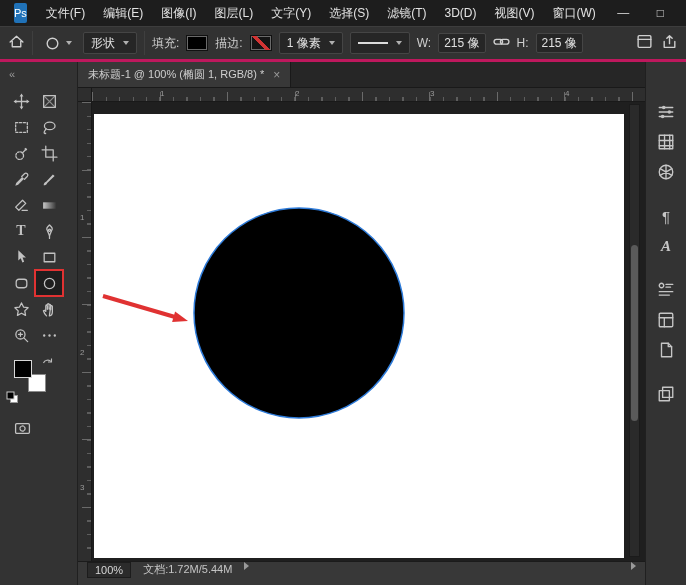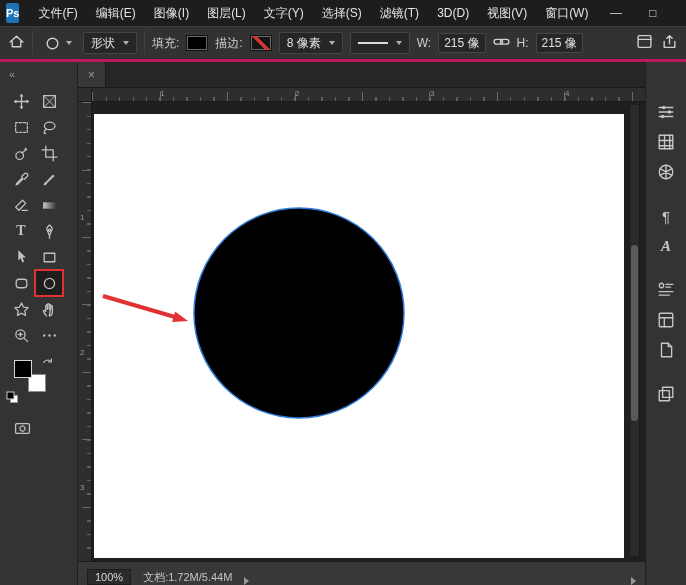--- a/index.html
+++ b/index.html
@@ -6,21 +6,21 @@
   body { margin:0; background:#000; }
   .app {
     position:relative; width:686px; height:585px; overflow:hidden;
     background:#262626; color:#d6d6d6;
     font-family:"Liberation Sans","DejaVu Sans",sans-serif;
     user-select:none;
   }
   
   .menubar { display:flex; align-items:center; height:26px; background:#1d1d1d; padding-left:6px; }
   .ps-logo { width:20px; height:20px; margin-right:10px; background:var(--logo_bg,#2072b8); color:#fff;
-             font-size:11px; font-weight:bold; display:flex; align-items:center; justify-content:center; border-radius:2px; }
+             font-size:11px; font-weight:normal; display:flex; align-items:center; justify-content:center; border-radius:2px;margin-left:8px; }
   .menu-item { padding:0 9px; font-size:12px; color:#e3e3e3; white-space:nowrap; }
   .win-controls { margin-left:auto; display:flex; height:26px; }
   .win-btn { width:37px; display:flex; align-items:center; justify-content:center; font-size:12px; color:#cfcfcf; }
   
   .optionsbar { display:flex; align-items:center; height:36px; background:#323232;
                 border-top:1px solid #3d3d3d; border-bottom:3px solid #be185d; padding:0 8px; gap:7px; font-size:12px; }
   .opt-div { width:1px; height:24px; background:#232323; border-right:1px solid #3f3f3f; }
   .osvg { width:17px; height:17px; stroke:#cfcfcf; fill:none; stroke-width:1.3; stroke-linecap:round; stroke-linejoin:round; }
   .caret { width:0; height:0; border-left:3.5px solid transparent; border-right:3.5px solid transparent; border-top:4px solid #b0b0b0; }
   .opt-btn { display:flex; align-items:center; gap:5px; padding:2px 4px; }
@@ -76,21 +76,21 @@
   .rt-num { position:absolute; top:1px; font-size:8px; color:#9a9a9a; z-index:2; }
   .rl-num { position:absolute; left:2px; font-size:8px; color:#9a9a9a; z-index:2; }
   .canvas { position:absolute; left:16px; top:26px; width:530px; height:444px; background:#fff; }
   .shape-layer { position:absolute; inset:0; width:100%; height:100%; }
   .shape-circle { fill:var(--shape_fill,#000); stroke:var(--shape_stroke,#2e7bd9); stroke-width:1.5; }
   .anno { stroke:var(--highlight_red,#e03232); }
   .anno-head { fill:var(--highlight_red,#e03232); stroke:none; }
   .vscroll { position:absolute; right:5px; top:16px; bottom:4px; width:11px; background:#2a2a2a; border:1px solid #1b1b1b; }
   .vthumb { position:absolute; left:1px; right:1px; top:31%; height:39%; background:#5a5a5a; border-radius:4px; }
   
-  .statusbar { height:24px; background:#383838; border-top:1px solid #1b1b1b; display:flex; align-items:flex-end;
+  .statusbar { height:24px; background:#383838; border-top:1px solid #1b1b1b; display:flex; align-items:flex-start;
                gap:12px; padding:0 9px; font-size:11px; color:#c5c5c5; }
   .zoom-field { background:#2b2b2b; border:1px solid #1c1c1c; padding:1px 7px; color:#d6d6d6; }
   .tri-right { width:0; height:0; border-top:4px solid transparent; border-bottom:4px solid transparent; border-left:5px solid #9a9a9a; }
   .h-spacer { flex:1; }
   
   .right-rail { width:41px; background:#333333; border-left:1px solid #202020; display:flex; flex-direction:column;
                 align-items:center; padding-top:38px; gap:6px; }
   .rail-cell { width:24px; height:24px; display:flex; align-items:center; justify-content:center; }
   .rail-cell.gap { margin-top:14px; }
   .rsvg { width:18px; height:18px; stroke:#c6c6c6; fill:none; stroke-width:1.2; stroke-linecap:round; stroke-linejoin:round; }
@@ -137,21 +137,21 @@
     <div class="opt-select">
       <span>形状</span>
       <span class="caret"></span>
     </div>
     <div class="opt-div"></div>
     <span class="opt-label">填充:</span>
     <span class="swatch swatch-fill"></span>
     <span class="opt-label">描边:</span>
     <span class="swatch swatch-stroke"></span>
     <div class="opt-select">
-      <span>8 像素</span>
+      <span>1 像素</span>
       <span class="caret"></span>
     </div>
     <div class="opt-select">
       <span class="line-preview"></span>
       <span class="caret"></span>
     </div>
     <span class="opt-label">W:</span>
     <div class="num-field">
       <span>215 像</span>
     </div>
@@ -324,20 +324,21 @@
         <svg class="tsvg" viewBox="0 0 16 16">
             <rect x="1.5" y="3.5" width="13" height="9" rx="1"></rect>
             <circle cx="8" cy="8" r="2.4" stroke-dasharray="1.5 1.1"></circle>
           </svg>
       </div>
     </div>
 
     <div class="doc-col">
       <div class="tabbar">
         <div class="tab">
+          <span>未标题-1 @ 100% (椭圆 1, RGB/8) *</span>
           <span class="tab-close">×</span>
         </div>
       </div>
 
       <div class="canvas-zone">
         <div class="ruler-corner"></div>
         <div class="ruler-top">
           <span class="rt-num" style="left:68px">1</span>
           <span class="rt-num" style="left:203px">2</span>
           <span class="rt-num" style="left:338px">3</span>

